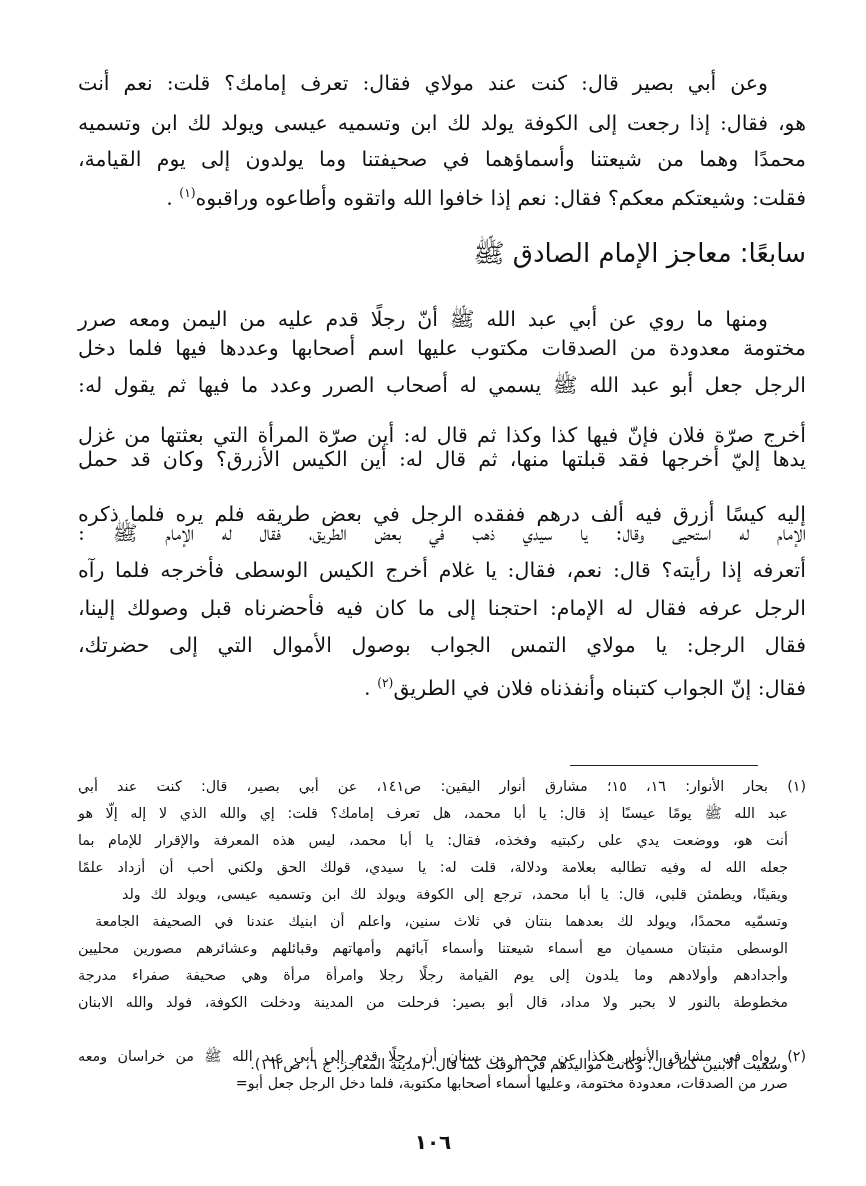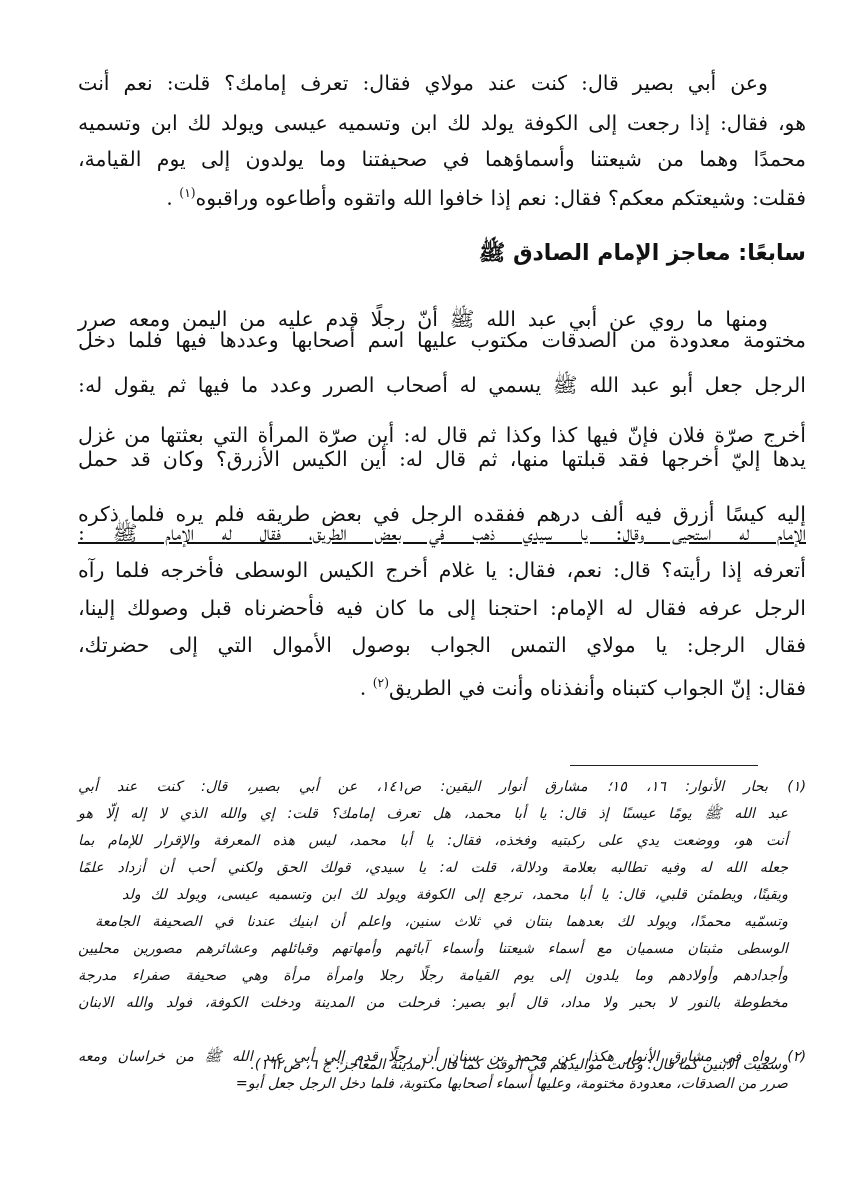--- a/index.html
+++ b/index.html
@@ -2,22 +2,22 @@
 <html><head>
 <meta charset="utf-8">
 <style>
   html, body { margin: 0; padding: 0; background: #ffffff; }
   body { width: 866px; height: 1186px; position: relative; overflow: hidden; color: #111; }
   .page { position: absolute; left: 0; top: 0; width: 866px; height: 1186px; background: #fff; }
   .line { position: absolute; right: 60px; left: 78px; direction: rtl; white-space: nowrap; text-align: justify; text-align-last: justify; }
   .body-line { font-family: "DejaVu Serif", "Liberation Serif", serif; font-size: 20.5px; line-height: 34px; }
   .body-line.last { text-align-last: right; }
   .body-line.indent { right: 98px; }
-  .heading { position: absolute; right: 60px; direction: rtl; font-family: "DejaVu Sans", sans-serif; font-weight: bold; font-size: 22px; line-height: 34px; white-space: nowrap; }
-  .fn-line { font-family: "DejaVu Sans", "Liberation Sans", sans-serif; font-size: 14.3px; line-height: 24px; left: 78px; right: 78px; font-style: italic; }
+  .heading { position: absolute; right: 60px; direction: rtl; font-family: "DejaVu Sans", sans-serif; font-weight: normal; font-size: 26px; line-height: 34px; white-space: nowrap; }
+  .fn-line { font-family: "DejaVu Sans", "Liberation Sans", sans-serif; font-size: 14.3px; line-height: 24px; left: 78px; right: 78px; }
   .fn-line.first { right: 60px; }
   .fn-line.last { text-align-last: right; }
   .sup { font-size: 0.6em; vertical-align: super; }
   .divider { position: absolute; left: 570px; width: 188px; top: 765px; height: 0; border-top: 1.6px solid #222; }
   .page-number { position: absolute; left: 0; right: 0; top: 1130px; text-align: center; font-family: "DejaVu Sans", sans-serif; font-weight: bold; font-size: 20px; direction: rtl; }
 </style>
 </head>
 <body>
 
 <div class="page">
@@ -28,31 +28,31 @@
     <div class="line body-line" style="top:142px;">محمدًا وهما من شيعتنا وأسماؤهما في صحيفتنا وما يولدون إلى يوم القيامة،</div>
     <div class="line body-line last" style="top:176px;">
       <span>فقلت: وشيعتكم معكم؟ فقال: نعم إذا خافوا الله واتقوه وأطاعوه وراقبوه</span><sup class="sup">(١)</sup><span> .</span>
     </div>
   </div>
 
   <div class="heading" style="top:236px;">سابعًا: معاجز الإمام الصادق ﷺ</div>
 
   <div>
     <div class="line body-line indent" style="top:294px;margin-top:8px;">ومنها ما روي عن أبي عبد الله ﷺ أنّ رجلًا قدم عليه من اليمن ومعه صرر</div>
-    <div class="line body-line" style="top:323px;">مختومة معدودة من الصدقات مكتوب عليها اسم أصحابها وعددها فيها فلما دخل</div>
+    <div class="line body-line" style="top:331px;">مختومة معدودة من الصدقات مكتوب عليها اسم أصحابها وعددها فيها فلما دخل</div>
     <div class="line body-line" style="top:368px;">الرجل جعل أبو عبد الله ﷺ يسمي له أصحاب الصرر وعدد ما فيها ثم يقول له:</div>
     <div class="line body-line" style="top:418px;">أخرج صرّة فلان فإنّ فيها كذا وكذا ثم قال له: أين صرّة المرأة التي بعثتها من غزل</div>
     <div class="line body-line" style="top:442px;">يدها إليّ أخرجها فقد قبلتها منها، ثم قال له: أين الكيس الأزرق؟ وكان قد حمل</div>
     <div class="line body-line" style="top:479px;margin-top:18px;">إليه كيسًا أزرق فيه ألف درهم ففقده الرجل في بعض طريقه فلم يره فلما ذكره</div>
-    <div class="line body-line" style="top:516px;text-decoration:underline;">الإمام له استحيى وقال: يا سيدي ذهب في بعض الطريق، فقال له الإمام ﷺ :</div>
+    <div class="line body-line" style="top:516px;">الإمام له استحيى وقال: يا سيدي ذهب في بعض الطريق، فقال له الإمام ﷺ :</div>
     <div class="line body-line" style="top:553px;">أتعرفه إذا رأيته؟ قال: نعم، فقال: يا غلام أخرج الكيس الوسطى فأخرجه فلما رآه</div>
     <div class="line body-line" style="top:591px;">الرجل عرفه فقال له الإمام: احتجنا إلى ما كان فيه فأحضرناه قبل وصولك إلينا،</div>
     <div class="line body-line" style="top:628px;">فقال الرجل: يا مولاي التمس الجواب بوصول الأموال التي إلى حضرتك،</div>
     <div class="line body-line last" style="top:666px;">
-      <span>فقال: إنّ الجواب كتبناه وأنفذناه وأنت في الطريق</span><sup class="sup">(٢)</sup><span> .</span>
+      <span>فقال: إنّ الجواب كتبناه وأنفذناه فلان في الطريق</span><sup class="sup">(٢)</sup><span> .</span>
     </div>
   </div>
 
   <div class="divider"></div>
 
   <div>
     <div class="line fn-line first" style="top:774px;">(١) بحار الأنوار: ١٦، ١٥؛ مشارق أنوار اليقين: ص١٤١، عن أبي بصير، قال: كنت عند أبي</div>
     <div class="line fn-line" style="top:801px;">عبد الله ﷺ يومًا عيسىًا إذ قال: يا أبا محمد، هل تعرف إمامك؟ قلت: إي والله الذي لا إله إلّا هو</div>
     <div class="line fn-line" style="top:828px;">أنت هو، ووضعت يدي على ركبتيه وفخذه، فقال: يا أبا محمد، ليس هذه المعرفة والإقرار للإمام بما</div>
     <div class="line fn-line" style="top:855px;">جعله الله له وفيه تطالبه بعلامة ودلالة، قلت له: يا سيدي، قولك الحق ولكني أحب أن أزداد علمًا</div>
@@ -62,13 +62,14 @@
     <div class="line fn-line" style="top:963px;">وأجدادهم وأولادهم وما يلدون إلى يوم القيامة رجلًا رجلا وامرأة مرأة وهي صحيفة صفراء مدرجة</div>
     <div class="line fn-line" style="top:990px;">مخطوطة بالنور لا بحبر ولا مداد، قال أبو بصير: فرحلت من المدينة ودخلت الكوفة، فولد والله الابنان</div>
     <div class="line fn-line last" style="top:1052px;">وسميت الابنين كما قال: وكانت مواليدهم في الوقت كما قال. (مدينة المعاجز: ج ٦، ص١٦٢).</div>
   </div>
 
   <div>
     <div class="line fn-line first" style="top:1044px;">(٢) رواه في مشارق الأنوار هكذا عن محمد بن سنان أن رجلًا قدم إلى أبي عبد الله ﷺ من خراسان ومعه</div>
     <div class="line fn-line last" style="top:1071px;">صرر من الصدقات، معدودة مختومة، وعليها أسماء أصحابها مكتوبة، فلما دخل الرجل جعل أبو=</div>
   </div>
 
+  <div class="page-number">١٠٦</div>
 </div>
 
 </body></html>

